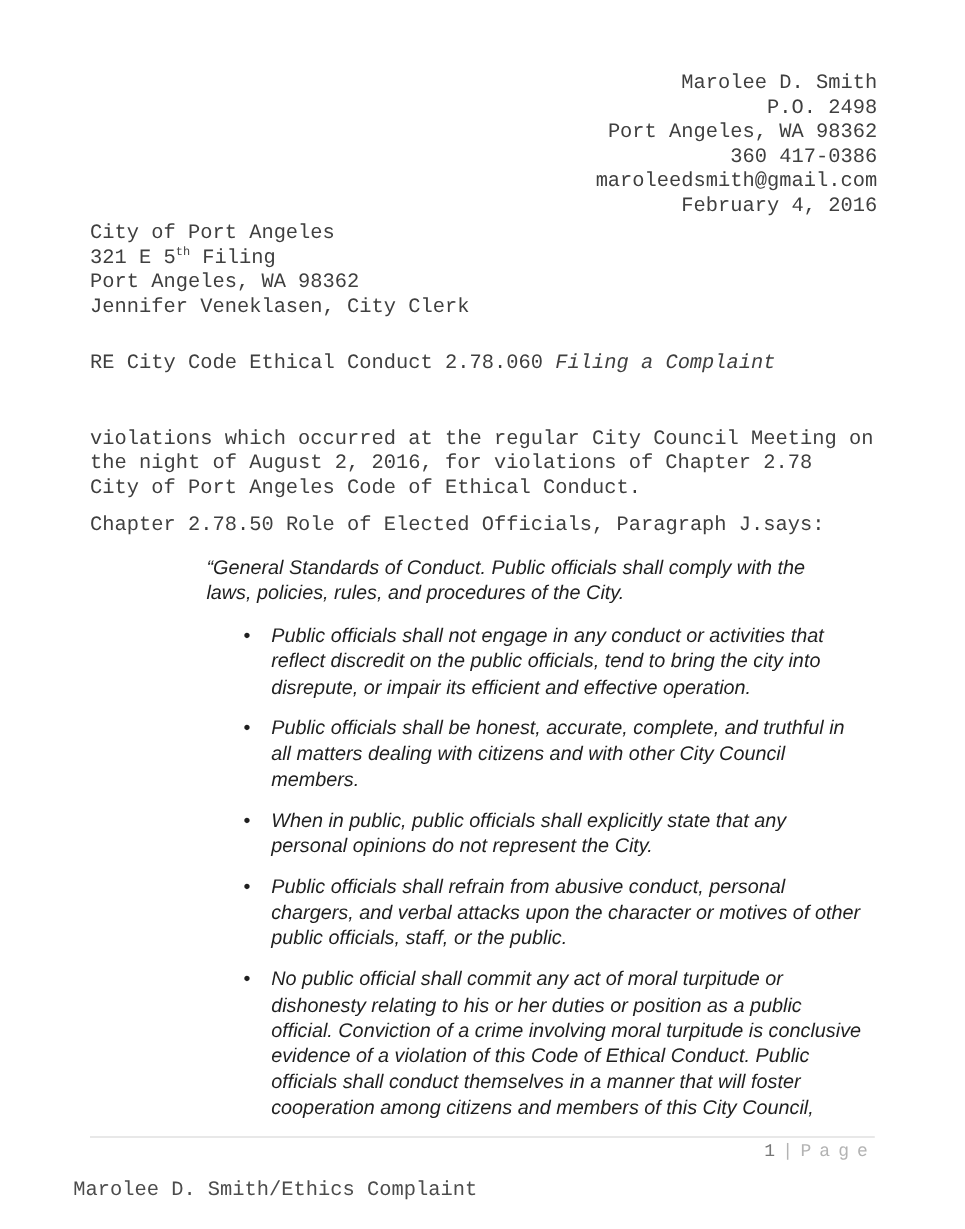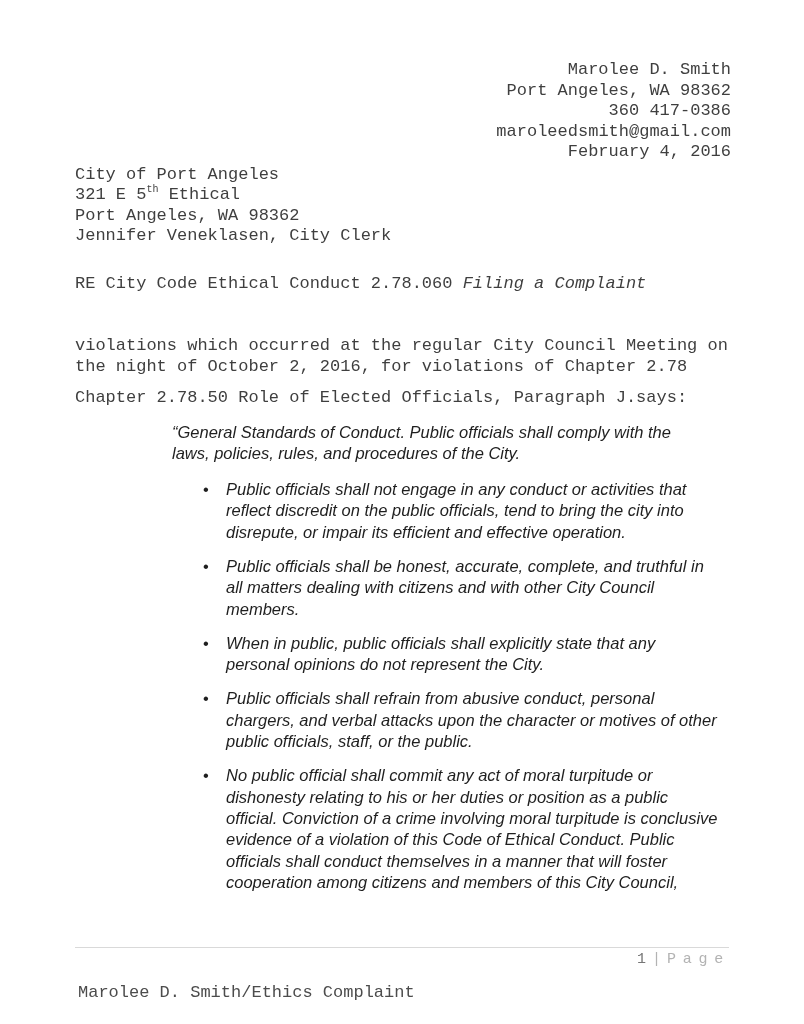--- a/index.html
+++ b/index.html
@@ -72,53 +72,55 @@
     position: absolute;
     top: 952px; right: 74px;
     font-family: "Liberation Mono", monospace;
     font-size: 15px; line-height: 15px;
   }
   .page-number .num { color: #767676; }
   .page-number .sep { color: #b3b3b3; padding: 0 6px; }
   .page-number .lbl { color: #b3b3b3; letter-spacing: 0.45em; }
   .footer-id {
     position: absolute;
-    left: 78px; top: 983px;
+    left: 61px; top: 983px;
     font-family: "Liberation Mono", monospace;
     font-size: 17px; line-height: 20.5px;
     color: #4c4c4c;
     white-space: pre;
   }
 </style>
 </head>
 <body>
 
 <div class="page">
   <div class="content">
 
     <div class="sender mono" id="sender-block">
         <div class="line"><span>Marolee D. Smith</span></div>
+        <div class="line"><span>P.O. 2498</span></div>
         <div class="line"><span>Port Angeles, WA 98362</span></div>
         <div class="line"><span>360 417-0386</span></div>
         <div class="line"><span>maroleedsmith@gmail.com</span></div>
         <div class="line"><span>February 4, 2016</span></div>
       </div>
 
     <div class="recipient mono">
       <div class="line">City of Port Angeles</div>
-      <div class="line"><span>321 E 5</span><sup class="ord">th</sup><span> Ethical</span></div>
+      <div class="line"><span>321 E 5</span><sup class="ord">th</sup><span> Filing</span></div>
       <div class="line">Port Angeles, WA 98362</div>
       <div class="line">Jennifer Veneklasen, City Clerk</div>
     </div>
 
     <div class="re-line mono"><span>RE City Code Ethical Conduct 2.78.060 </span><span class="it">Filing a Complaint</span></div>
 
     <div class="opening mono" id="opening-paragraph">
         <div class="line"><span>violations which occurred at the regular City Council Meeting on</span></div>
-        <div class="line"><span>the night of October 2, 2016, for violations of Chapter</span><span class="u"> 2.78 </span></div>
+        <div class="line"><span>the night of August 2, 2016, for violations of Chapter</span><span class="u"> 2.78 </span></div>
+        <div class="line"><span class="u">City of Port Angeles Code of Ethical Conduct.</span></div>
       </div>
 
     <div class="chapter-line mono" id="chapter-line"><div class="line"><span>Chapter 2.78.50 </span><span class="u">Role of Elected Officials, </span><span>Paragraph J.says:</span></div></div>
 
     <div class="quote sans">“General Standards of Conduct. Public officials shall comply with the
 laws, policies, rules, and procedures of the City.</div>
 
     <ul class="bullets sans" id="bullet-list">
         <li>Public officials shall not engage in any conduct or activities that
 reflect discredit on the public officials, tend to bring the city into

